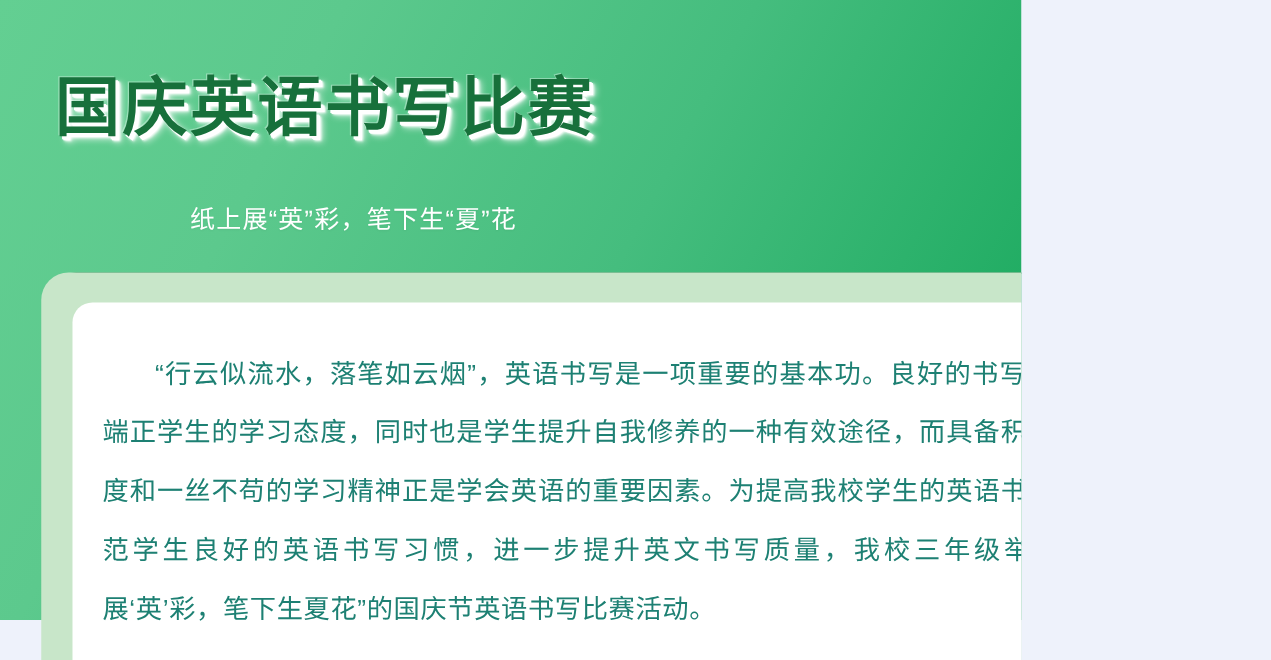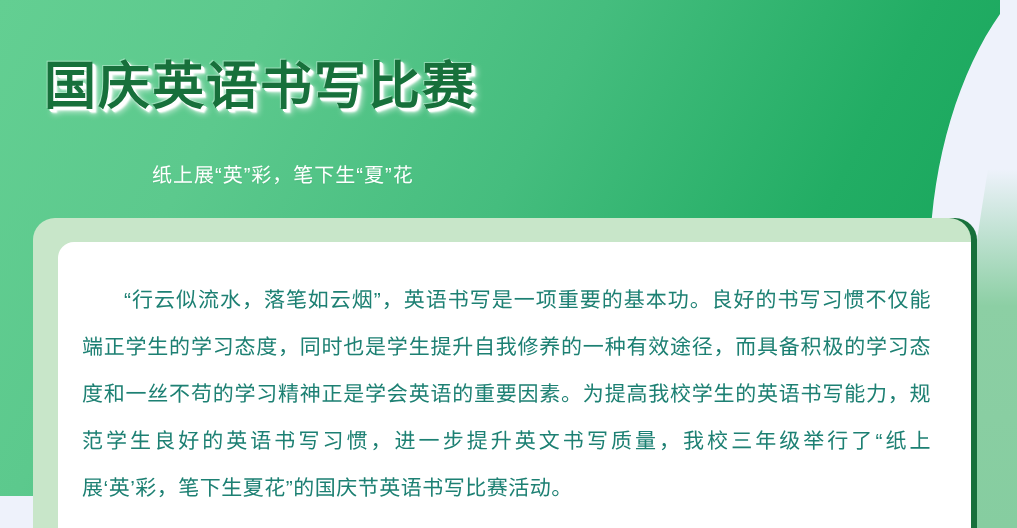--- a/index.html
+++ b/index.html
@@ -10,21 +10,21 @@
   body {
     width: 1017px;
     height: 528px;
     overflow: hidden;
     background: #eef2fb;
     font-family: "Liberation Sans", "DejaVu Sans", sans-serif;
   }
 
   .page {
     position: relative;
-    width: 1017px;
+    width: 817px;
     height: 528px;
     background: #eef2fb;
     overflow: hidden;
   }
 
   
   .backdrop {
     position: absolute;
     inset: 0;
     background: #eef2fb;

